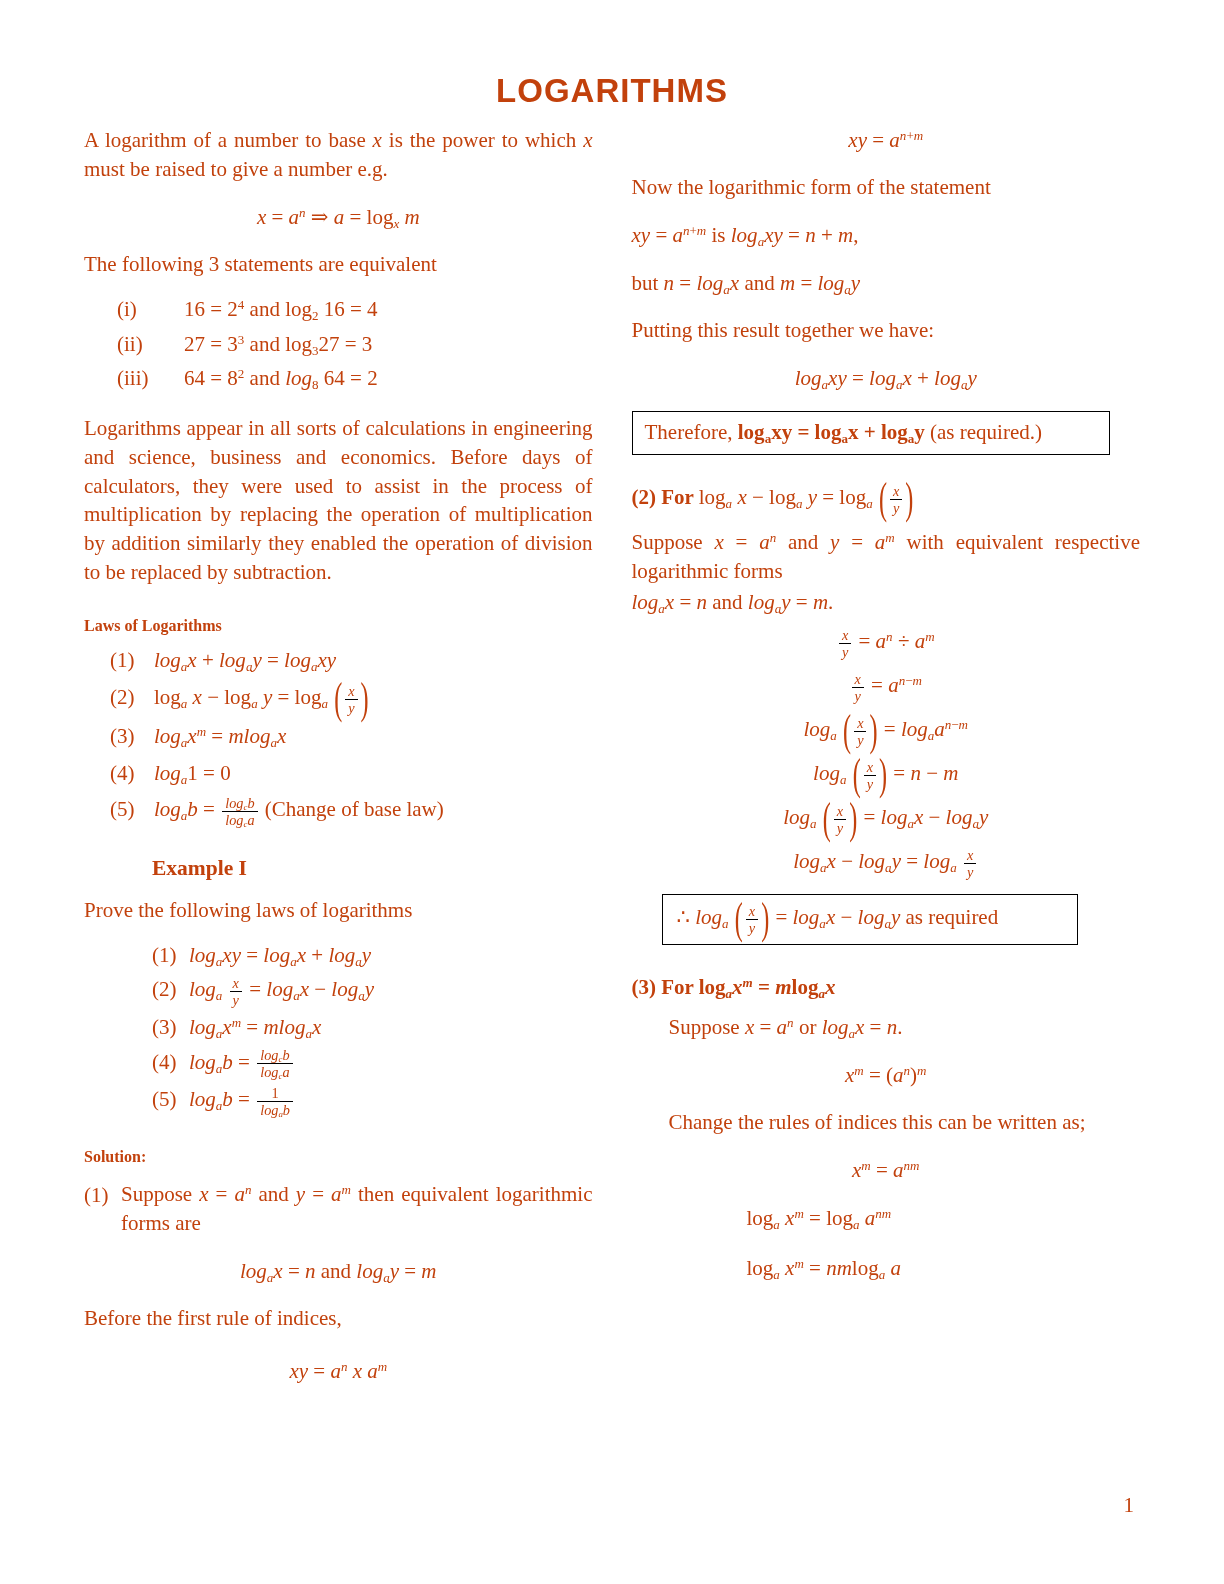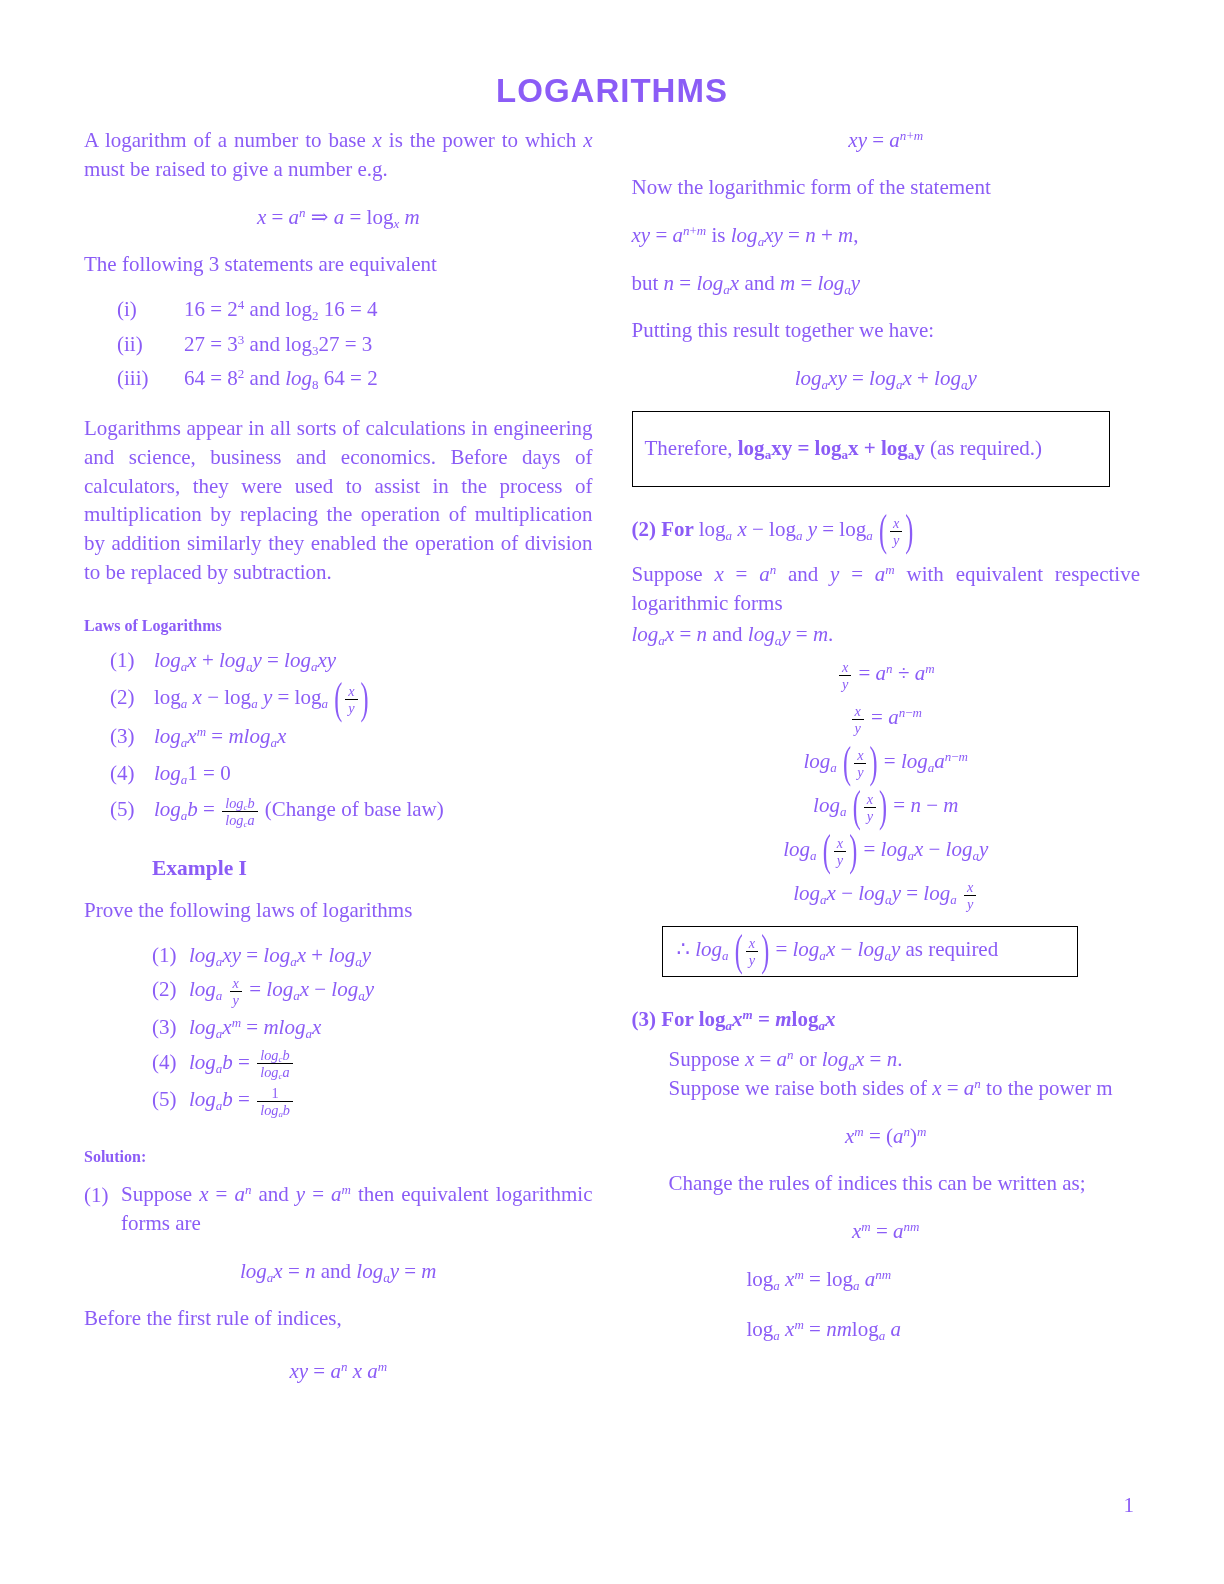--- a/index.html
+++ b/index.html
@@ -1,18 +1,18 @@
 <!DOCTYPE html>
 <html><head>
 <meta charset="utf-8">
 <style>
   html,body { margin:0; padding:0; background:#ffffff; }
   .page {
     position:relative; width:1224px; height:1584px; box-sizing:border-box;
-    padding:46px 84px 0 84px; background:#fff; color:#8b5cf6;
+    padding:46px 84px 0 84px; background:#fff; color:#c2410c;
     font-family:"Liberation Serif","DejaVu Serif",serif; font-size:21px; overflow:hidden;
   }
   h1.title {
     font-family:"Liberation Sans","DejaVu Sans",sans-serif; font-weight:bold;
     font-size:33px; letter-spacing:1px; text-align:center; margin:26px 0 6px 0;
   }
   .cols { display:flex; gap:39px; align-items:flex-start; }
   .col { width:513px; box-sizing:border-box; }
   p { margin:15px 0; line-height:1.38; }
   .just { text-align:justify; }
@@ -43,21 +43,21 @@
   .listrow .lbl { flex:none; }
   .roman { padding-left:33px; }
   .roman .lbl { width:67px; }
   .laws { padding-left:26px; }
   .laws .lbl { width:44px; }
   .laws .listrow { margin:6px 0; }
   .prove { padding-left:68px; }
   .prove .lbl { width:37px; }
   .hang { margin:14px 0 8px 0; }
   .hang .lbl { width:37px; flex:none; }
-  .box { border:1.5px solid #000; padding:22px 12px; margin:14px 0; line-height:1.4; }
+  .box { border:1.5px solid #000; padding:6px 12px; margin:14px 0; line-height:1.4; }
   .box.box1 { margin-right:30px; }
   .box.box2 { margin-left:30px; margin-right:62px; padding:8px 14px; }
   .sechead { margin:28px 0 12px 0; line-height:1.35; }
   .indent { margin-left:37px; }
   p.indent { margin-left:37px; }
   .pagenum { position:absolute; right:90px; bottom:66px; font-size:21px; }
 </style>
 </head>
 <body>
 
@@ -203,21 +203,20 @@
             <span class="den"><em>y</em></span>
           </span></div>
       <div class="box box2">∴ <em>log</em><sub><em>a</em></sub> <span class="bp">(</span><span class="frac">
             <span class="num"><em>x</em></span>
             <span class="den"><em>y</em></span>
           </span><span class="bp">)</span> = <em>log</em><sub><em>a</em></sub><em>x</em> − <em>log</em><sub><em>a</em></sub><em>y</em> as required</div>
 
       <div class="sechead"><strong>(3) For log<sub><em>a</em></sub><em>x</em><sup><em>m</em></sup> = <em>m</em>log<sub><em>a</em></sub><em>x</em></strong></div>
       <div class="indent">
         <p class="m0">Suppose <em>x</em> = <em>a</em><sup><em>n</em></sup> or <em>log</em><sub><em>a</em></sub><em>x</em> = <em>n</em>.</p>
-        <p class="just m0">Suppose we raise both sides of <em>x</em> = <em>a</em><sup><em>n</em></sup> to the power m</p>
       </div>
       <div class="eq"><em>x</em><sup><em>m</em></sup> = (<em>a</em><sup><em>n</em></sup>)<sup><em>m</em></sup></div>
       <p class="indent">Change the rules of indices this can be written as;</p>
       <div class="eq"><em>x</em><sup><em>m</em></sup> = <em>a</em><sup><em>nm</em></sup></div>
       <div class="eqleft" style="margin-bottom:22px">log<sub><em>a</em></sub> <em>x</em><sup><em>m</em></sup> = log<sub><em>a</em></sub> <em>a</em><sup><em>nm</em></sup></div>
       <div class="eqleft" style="margin-top:6px">log<sub><em>a</em></sub> <em>x</em><sup><em>m</em></sup> = <em>nm</em>log<sub><em>a</em></sub> <em>a</em></div>
     </div>
   </div>
 
   <div class="pagenum">1</div>

